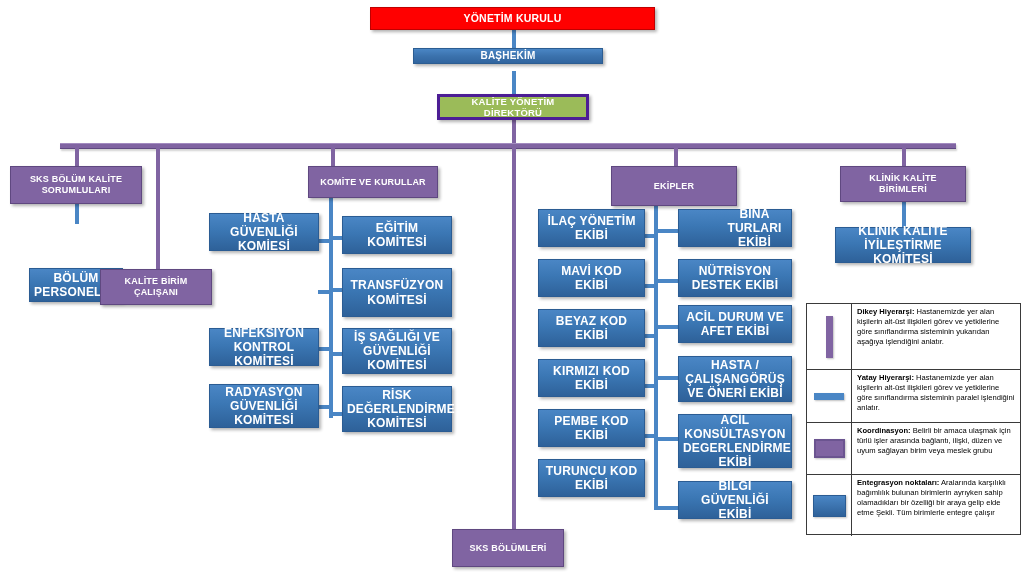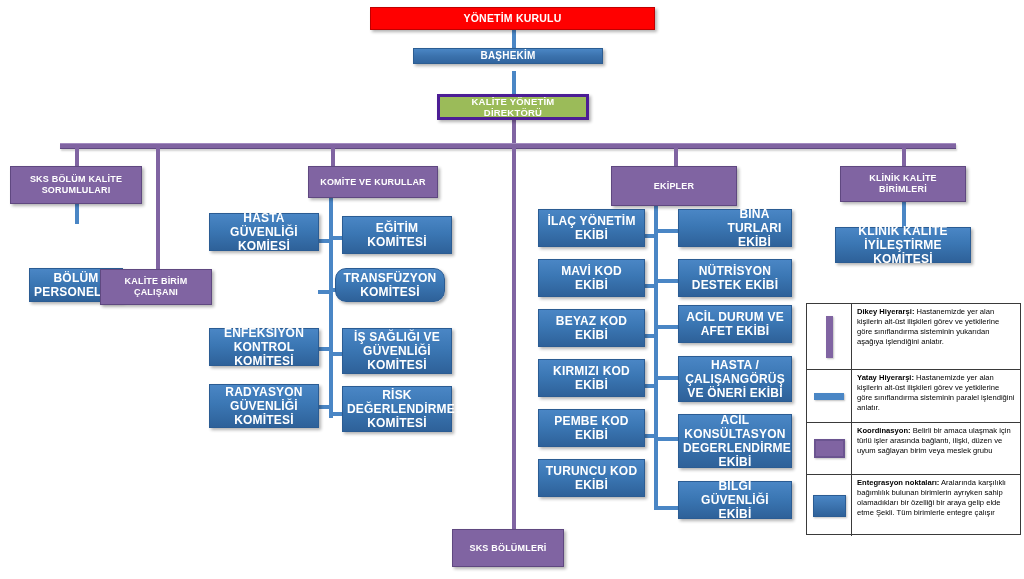--- a/index.html
+++ b/index.html
@@ -181,21 +181,21 @@
   <div class="node blue" style="left:209px;top:328px;width:110px;height:38px;">
     <span>ENFEKSİYON KONTROL KOMİTESİ</span>
   </div>
   <div class="node blue" style="left:209px;top:384px;width:110px;height:44px;">
     <span>RADYASYON GÜVENLİĞİ KOMİTESİ</span>
   </div>
 
   <div class="node blue" style="left:342px;top:216px;width:110px;height:38px;">
     <span>EĞİTİM KOMİTESİ</span>
   </div>
-  <div class="node blue" style="left:335px;top:268px;width:110px;height:34px;border-radius:11px;">
+  <div class="node blue" style="left:342px;top:268px;width:110px;height:49px;">
     <span>TRANSFÜZYON KOMİTESİ</span>
   </div>
   <div class="node blue" style="left:342px;top:328px;width:110px;height:46px;">
     <span>İŞ SAĞLIĞI VE GÜVENLİĞİ KOMİTESİ</span>
   </div>
   <div class="node blue" style="left:342px;top:386px;width:110px;height:46px;">
     <span>RİSK DEĞERLENDİRME KOMİTESİ</span>
   </div>
 
   <div class="conn v-blue" style="left:654px;top:198px;height:312px;"></div>

